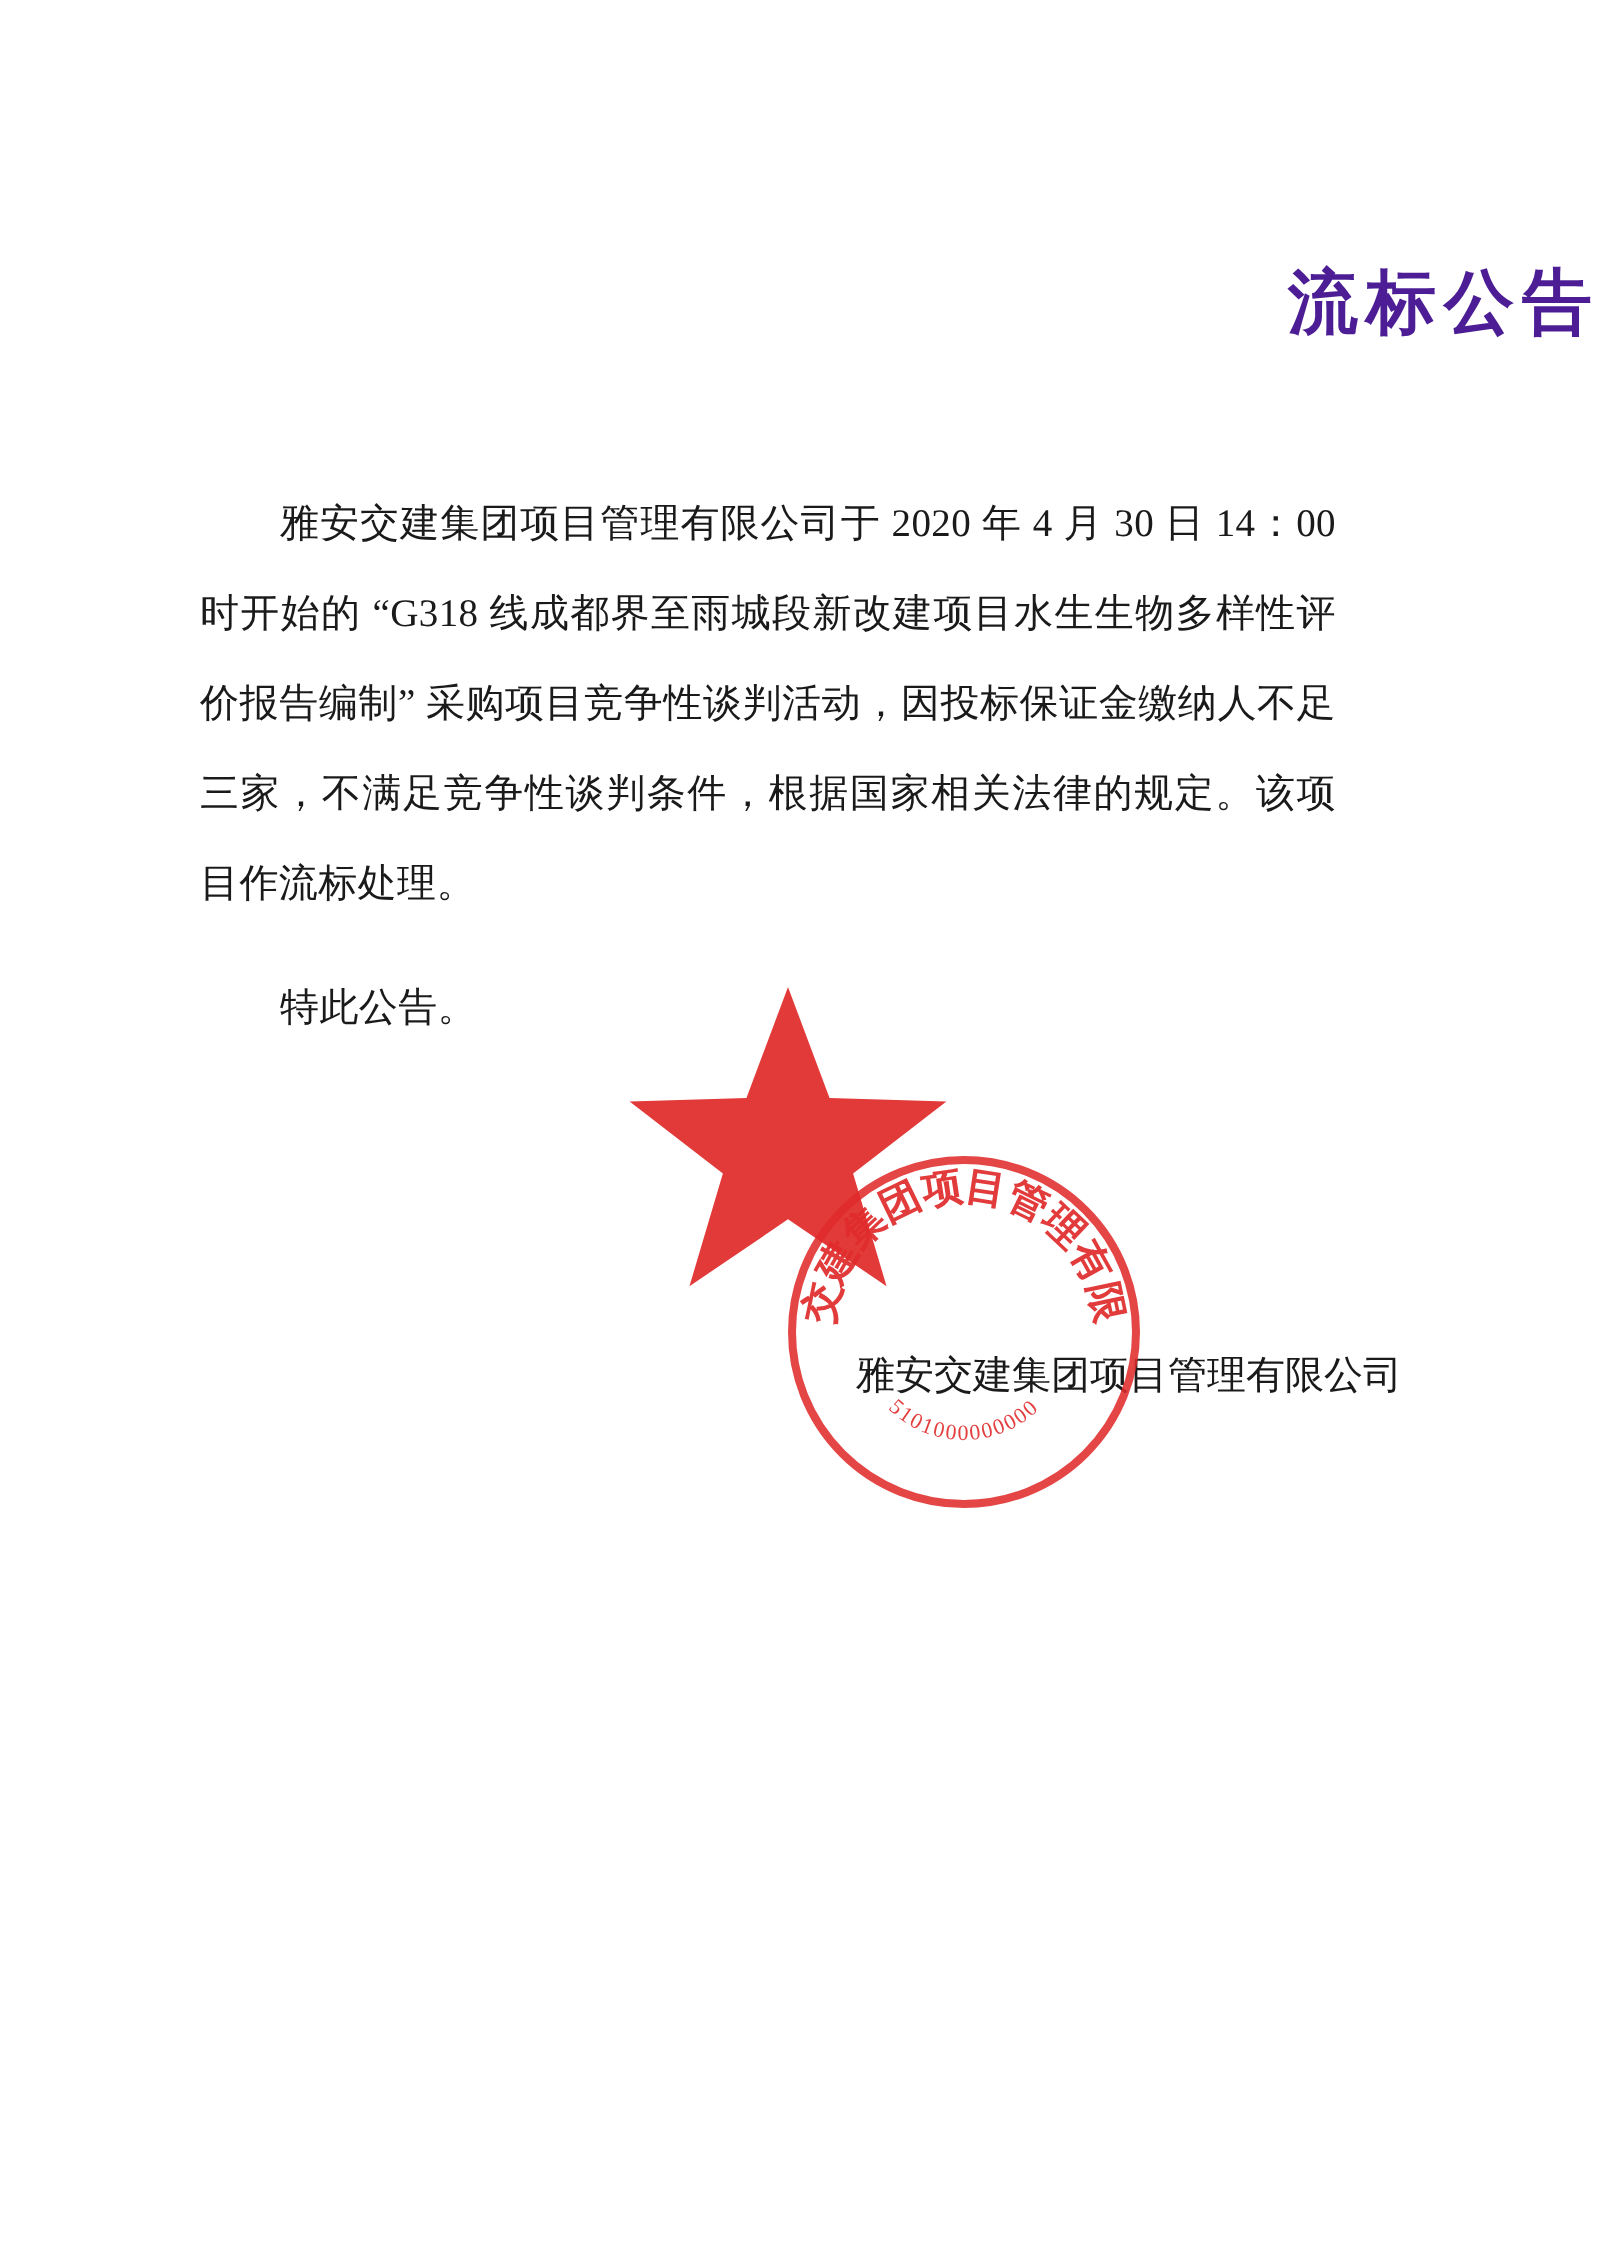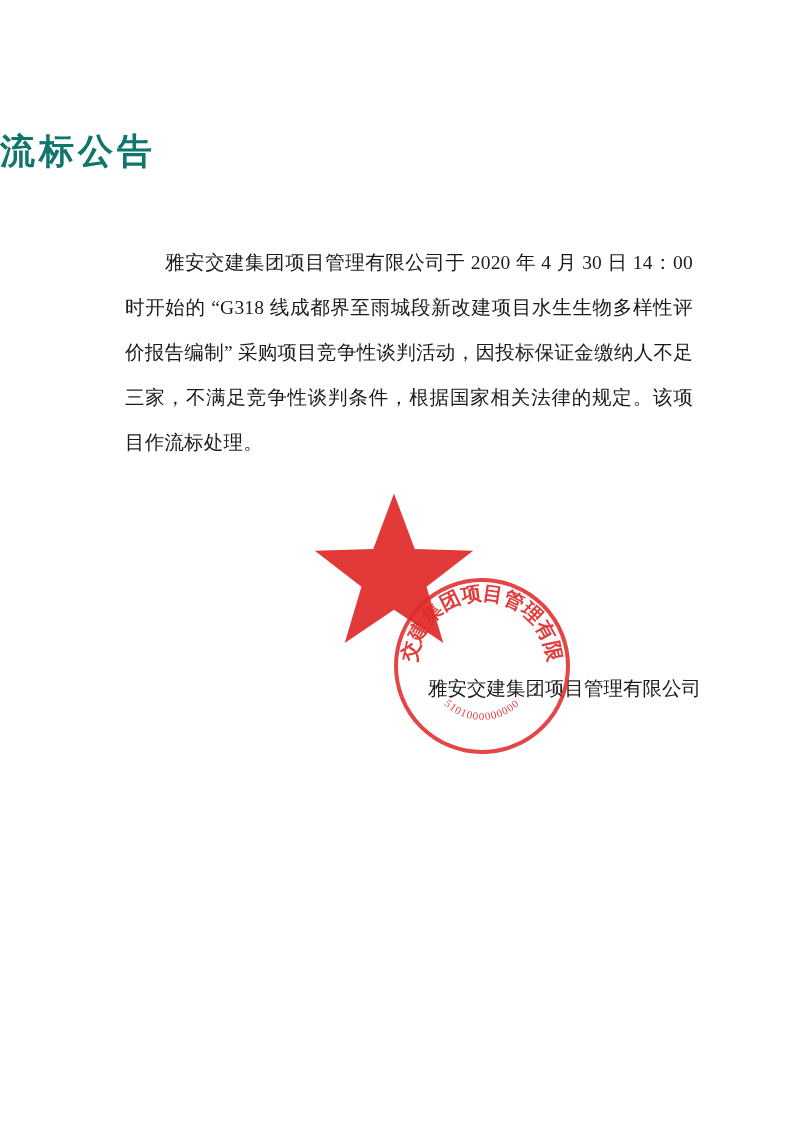--- a/index.html
+++ b/index.html
@@ -21,30 +21,30 @@
     top: 0;
     width: 800px;
     height: 1131px;
     background: #ffffff;
   }
   .doc-title {
     position: absolute;
     left: 0;
     top: 128px;
     width: 800px;
-    text-align: left;
+    text-align: right;
     font-size: 35px;
     font-weight: bold;
     letter-spacing: 4px;
-    color: #0f766e;
+    color: #4c1d95;
     font-family: "Liberation Serif", "DejaVu Serif", serif;
   }
   .body-block {
     position: absolute;
-    left: 125px;
+    left: 100px;
     top: 240px;
     width: 568px;
   }
   .para {
     font-size: 19.5px;
     line-height: 45px;
     text-align: justify;
     text-justify: inter-ideograph;
     text-indent: 40px;
     color: #1a1a1a;
@@ -126,20 +126,21 @@
 </style>
 </head>
 <body>
 
 <div class="page">
 
   <div class="doc-title">流标公告</div>
 
   <div class="body-block">
     <p class="para">雅安交建集团项目管理有限公司于 2020 年 4 月 30 日 14：00 时开始的 “G318 线成都界至雨城段新改建项目水生生物多样性评价报告编制” 采购项目竞争性谈判活动，因投标保证金缴纳人不足三家，不满足竞争性谈判条件，根据国家相关法律的规定。该项目作流标处理。</p>
+    <p class="para">特此公告。</p>
   </div>
 
   <div class="sign-block">
     <span class="sign-line">雅安交建集团项目管理有限公司</span>
   </div>
 
   <div class="seal">
     <div class="seal-ring"></div>
     <svg viewBox="0 0 176 176">
       <defs>

